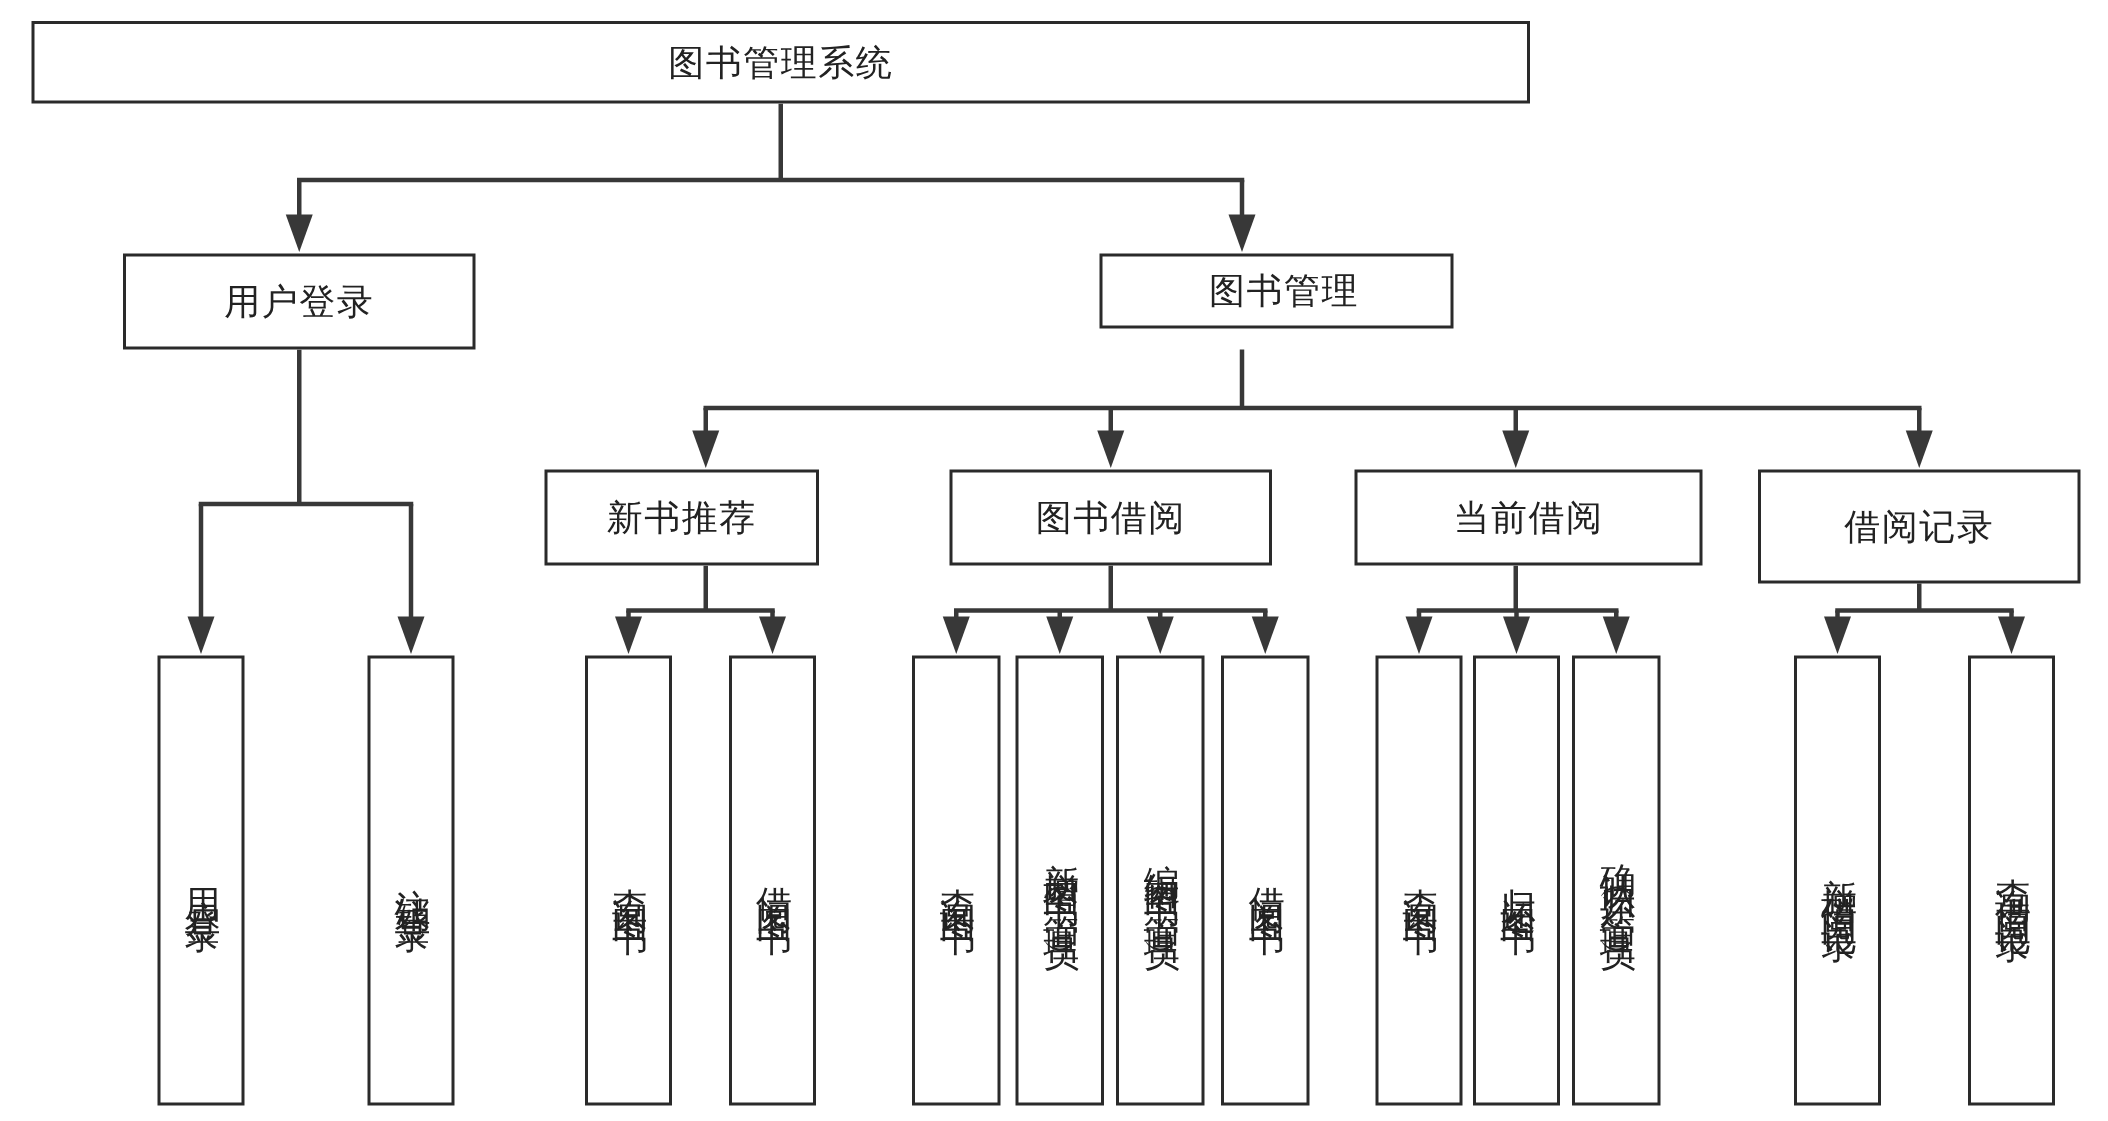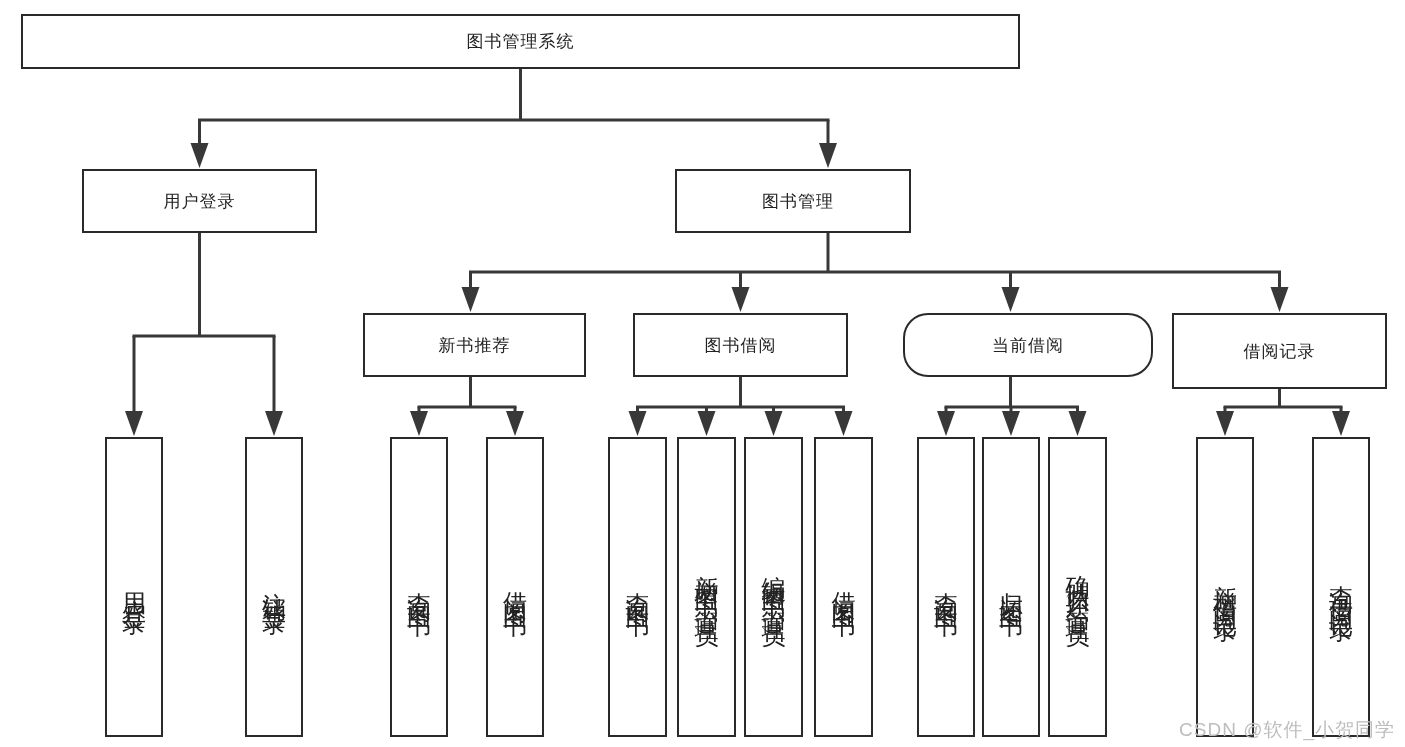--- a/index.html
+++ b/index.html
@@ -25,21 +25,21 @@
     position:absolute;
     box-sizing:border-box;
     border:2px solid var(--border);
     background:#ffffff;
     display:flex;
     align-items:center;
     justify-content:center;
     color:var(--text);
   }
   .node.h .label{
-    font-size:17px;
+    font-size:24px;
     letter-spacing:1px;
     white-space:nowrap;
     text-align:right;
   }
   .node.v .label{
     writing-mode:vertical-rl;
     text-orientation:mixed;
     font-size:24px;
     letter-spacing:7px;
     line-height:1;
@@ -114,30 +114,30 @@
       <line x1="1341" y1="407" x2="1341" y2="419" stroke="#383838" stroke-width="3"></line>
       <polygon points="1332,411 1350,411 1341,436" fill="#383838"></polygon>
     </svg>
   <div id="nodes-layer">
       <div class="node h" style="left: 21px; top: 14px; width: 999px; height: 55px;">
         <span class="label">图书管理系统</span>
       </div>
       <div class="node h" style="left: 82px; top: 169px; width: 235px; height: 64px;">
         <span class="label">用户登录</span>
       </div>
-      <div class="node h" style="left: 675px; top: 169px; width: 236px; height: 64px; padding-left: 10px;">
+      <div class="node h" style="left: 733px; top: 169px; width: 236px; height: 50px; padding-left: 10px;">
         <span class="label">图书管理</span>
       </div>
-      <div class="node h" style="left: 363px; top: 313px; width: 223px; height: 64px;">
+      <div class="node h" style="left: 363px; top: 313px; width: 183px; height: 64px;">
         <span class="label">新书推荐</span>
       </div>
       <div class="node h" style="left: 633px; top: 313px; width: 215px; height: 64px; font-family: Liberation Mono, monospace;">
         <span class="label">图书借阅</span>
       </div>
-      <div class="node h" style="left: 903px; top: 313px; width: 250px; height: 64px; border-radius: 25px;">
+      <div class="node h" style="left: 903px; top: 313px; width: 232px; height: 64px;">
         <span class="label">当前借阅</span>
       </div>
       <div class="node h" style="left: 1172px; top: 313px; width: 215px; height: 76px;">
         <span class="label">借阅记录</span>
       </div>
       <div class="node v" style="left: 105px; top: 437px; width: 58px; height: 300px;">
         <span class="label">用户登录</span>
       </div>
       <div class="node v" style="left: 245px; top: 437px; width: 58px; height: 300px;">
         <span class="label">注销登录</span>
@@ -169,14 +169,13 @@
       <div class="node v" style="left: 1048px; top: 437px; width: 59px; height: 300px;">
         <span class="label">确认归还（管理员）</span>
       </div>
       <div class="node v" style="left: 1196px; top: 437px; width: 58px; height: 300px;">
         <span class="label">新增借阅记录</span>
       </div>
       <div class="node v" style="left: 1312px; top: 437px; width: 58px; height: 300px;">
         <span class="label">查询借阅记录</span>
       </div>
     </div>
-  <div class="watermark">CSDN @软件_小贺同学</div>
 </div>
 
 </body></html>

